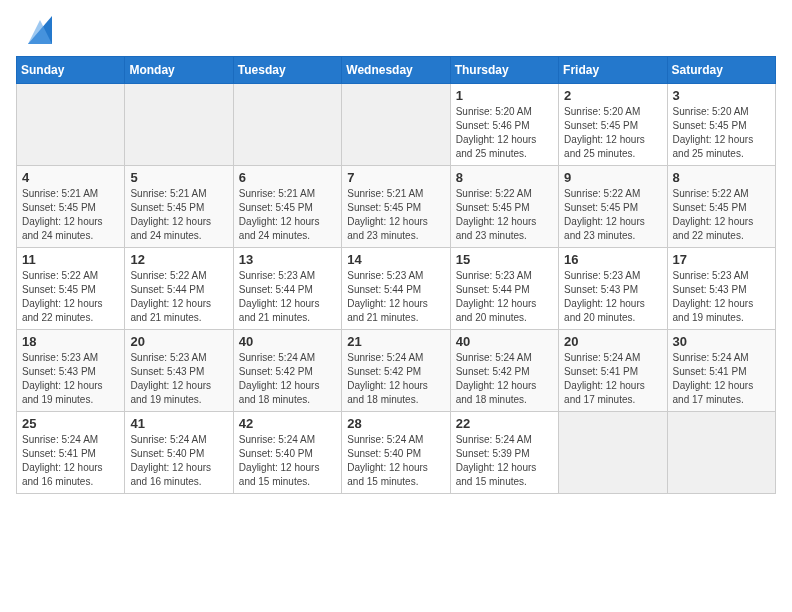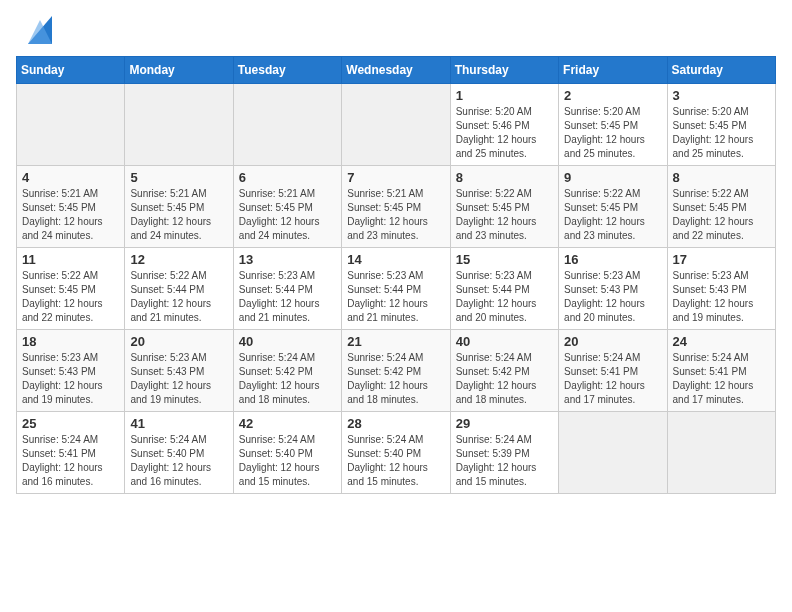--- a/index.html
+++ b/index.html
@@ -215,21 +215,21 @@
         </td>
         <td>
           <span class="day-number">40</span>
           <div class="day-detail">Sunrise: 5:24 AM<br>Sunset: 5:42 PM<br>Daylight: 12 hours<br>and 18 minutes.</div>
         </td>
         <td>
           <span class="day-number">20</span>
           <div class="day-detail">Sunrise: 5:24 AM<br>Sunset: 5:41 PM<br>Daylight: 12 hours<br>and 17 minutes.</div>
         </td>
         <td>
-          <span class="day-number">24</span>
+          <span class="day-number">30</span>
           <div class="day-detail">Sunrise: 5:24 AM<br>Sunset: 5:41 PM<br>Daylight: 12 hours<br>and 17 minutes.</div>
         </td>
       </tr>
       <tr>
         <td>
           <span class="day-number">25</span>
           <div class="day-detail">Sunrise: 5:24 AM<br>Sunset: 5:41 PM<br>Daylight: 12 hours<br>and 16 minutes.</div>
         </td>
         <td>
           <span class="day-number">41</span>
@@ -237,20 +237,20 @@
         </td>
         <td>
           <span class="day-number">42</span>
           <div class="day-detail">Sunrise: 5:24 AM<br>Sunset: 5:40 PM<br>Daylight: 12 hours<br>and 15 minutes.</div>
         </td>
         <td>
           <span class="day-number">28</span>
           <div class="day-detail">Sunrise: 5:24 AM<br>Sunset: 5:40 PM<br>Daylight: 12 hours<br>and 15 minutes.</div>
         </td>
         <td>
-          <span class="day-number">29</span>
+          <span class="day-number">22</span>
           <div class="day-detail">Sunrise: 5:24 AM<br>Sunset: 5:39 PM<br>Daylight: 12 hours<br>and 15 minutes.</div>
         </td>
         <td class="empty-cell"></td>
         <td class="empty-cell"></td>
       </tr>
     </tbody>
 </table>
 
 </body></html>

